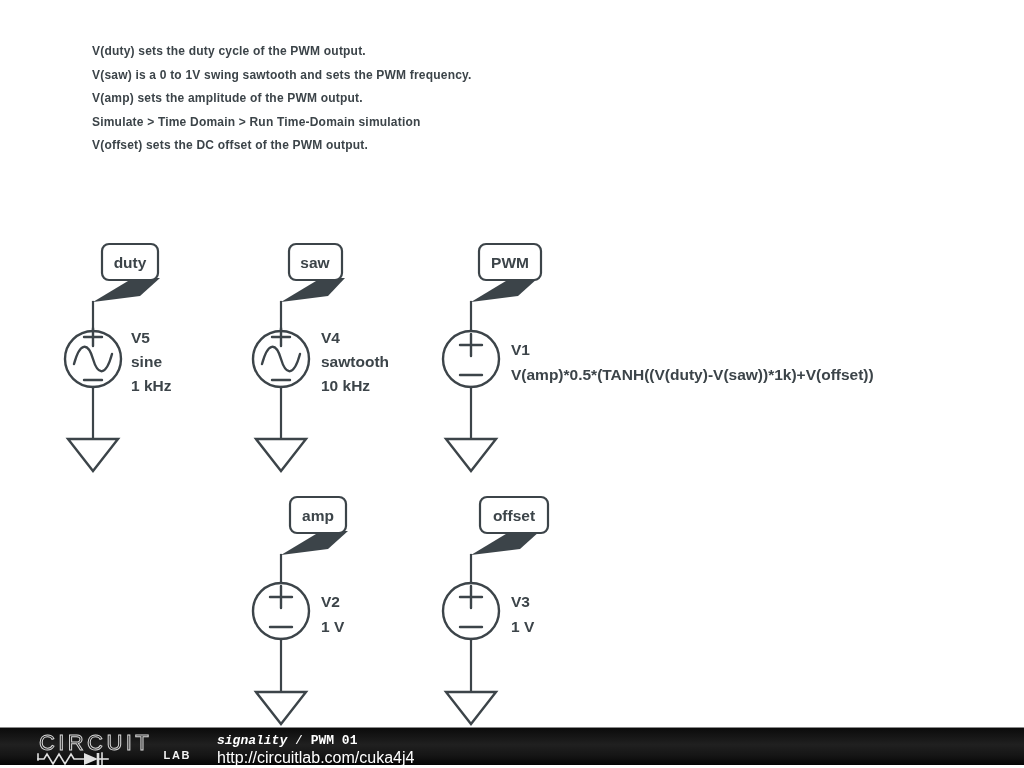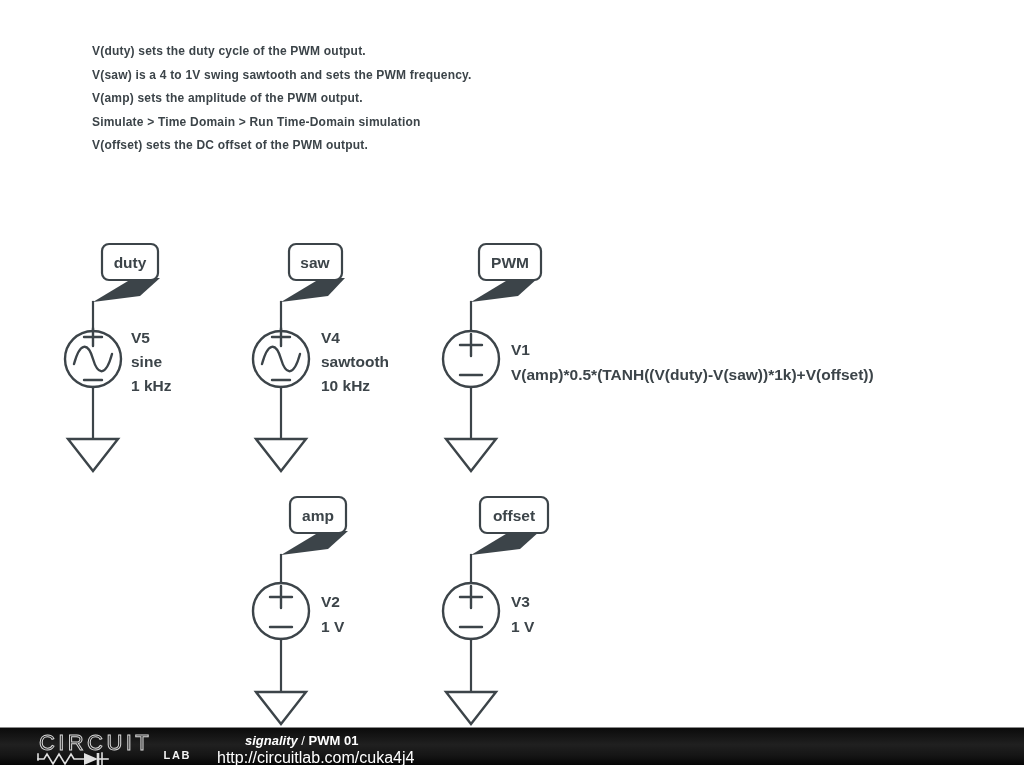--- a/index.html
+++ b/index.html
@@ -130,25 +130,24 @@
     left: 0px;
     top: 19px;
   }
   #footer-meta {
     position: absolute;
     left: 217px;
     top: 4px;
     line-height: 17px;
   }
   .meta-line1 {
-    font-family: Liberation Sans, sans-serif;
+    font-family: Liberation Mono, monospace;
     font-size: 13px;
     color: #ffffff;
     white-space: pre;
-    margin-left: 28px;
   }
   .meta-line1 .brand {
     font-style: italic;
     font-weight: bold;
   }
   .meta-line1 .sep {
     font-style: normal;
     font-weight: normal;
   }
   .meta-line1 .title {
@@ -160,21 +159,21 @@
     color: #ffffff;
     white-space: pre;
     text-align: right;
   }
 </style>
 </head>
 <body>
 
 <div id="description">
   <div class="desc-line">V(duty) sets the duty cycle of the PWM output.</div>
-  <div class="desc-line">V(saw) is a 4 to 1V swing sawtooth and sets the PWM frequency.</div>
+  <div class="desc-line">V(saw) is a 0 to 1V swing sawtooth and sets the PWM frequency.</div>
   <div class="desc-line">V(amp) sets the amplitude of the PWM output.</div>
   <div class="desc-line">Simulate &gt; Time Domain &gt; Run Time-Domain simulation</div>
   <div class="desc-line">V(offset) sets the DC offset of the PWM output.</div>
 </div>
 
 <div id="schematic">
 <svg width="1024" height="727" viewBox="0 0 1024 727" xmlns="http://www.w3.org/2000/svg">
 
   <g>
 

